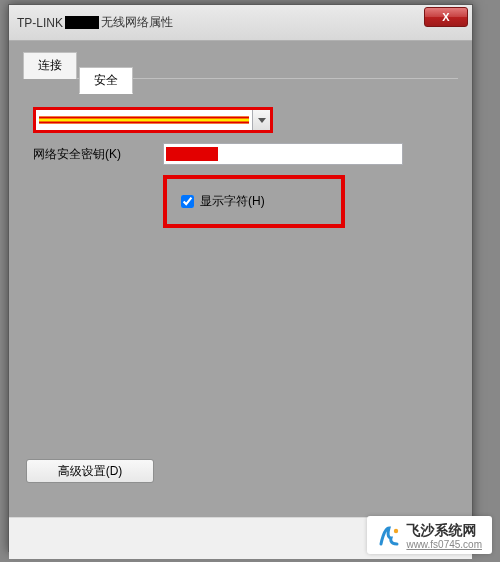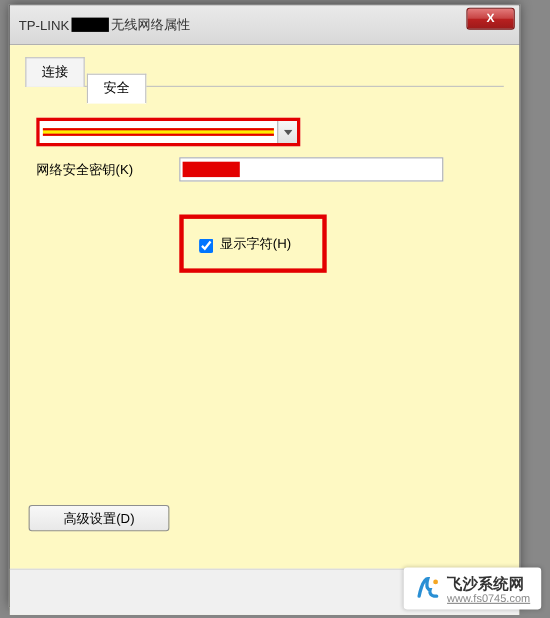--- a/index.html
+++ b/index.html
@@ -58,21 +58,21 @@
       align-items: center;
       justify-content: center;
       font-size: 11px;
       font-weight: bold;
       cursor: pointer;
     }
     .content {
       padding: 10px 14px;
       height: calc(100% - 28px);
       position: relative;
-      background: #fef9c3;
+      background: #a3a3a3;
     }
     .tabs {
       display: flex;
       border-bottom: 1px solid #c0c0c0;
       margin-bottom: 0;
     }
     .tab {
       padding: 4px 14px;
       border: 1px solid #c0c0c0;
       border-bottom: none;
@@ -146,23 +146,22 @@
       top: 3px;
       width: 52px;
       height: 14px;
       background: #e30000;
     }
     .checkbox-row {
       margin-left: 130px;
       padding: 14px 20px 14px 14px;
       border: 4px solid #e30000;
       display: inline-flex;
-      align-items: flex-end;
-      width: 134px;
-      margin-top: 20px;
+      align-items: center;
+      width: 182px;
     }
     .checkbox-row input {
       margin-right: 6px;
     }
     .adv-btn {
       position: absolute;
       left: 17px;
       top: 418px;
       width: 128px;
       height: 24px;
@@ -199,20 +198,21 @@
       padding-left: 22px;
       overflow: hidden;
     }
     .watermark {
       position: absolute;
       right: 8px;
       bottom: 8px;
       background: #fff;
       padding: 6px 10px 4px 10px;
       display: flex;
+      align-items: center;
       border-radius: 3px;
       box-shadow: 0 0 4px rgba(0,0,0,0.2);
     }
     .wm-icon {
       width: 24px;
       height: 24px;
       margin-right: 5px;
     }
     .wm-text {
       display: flex;

